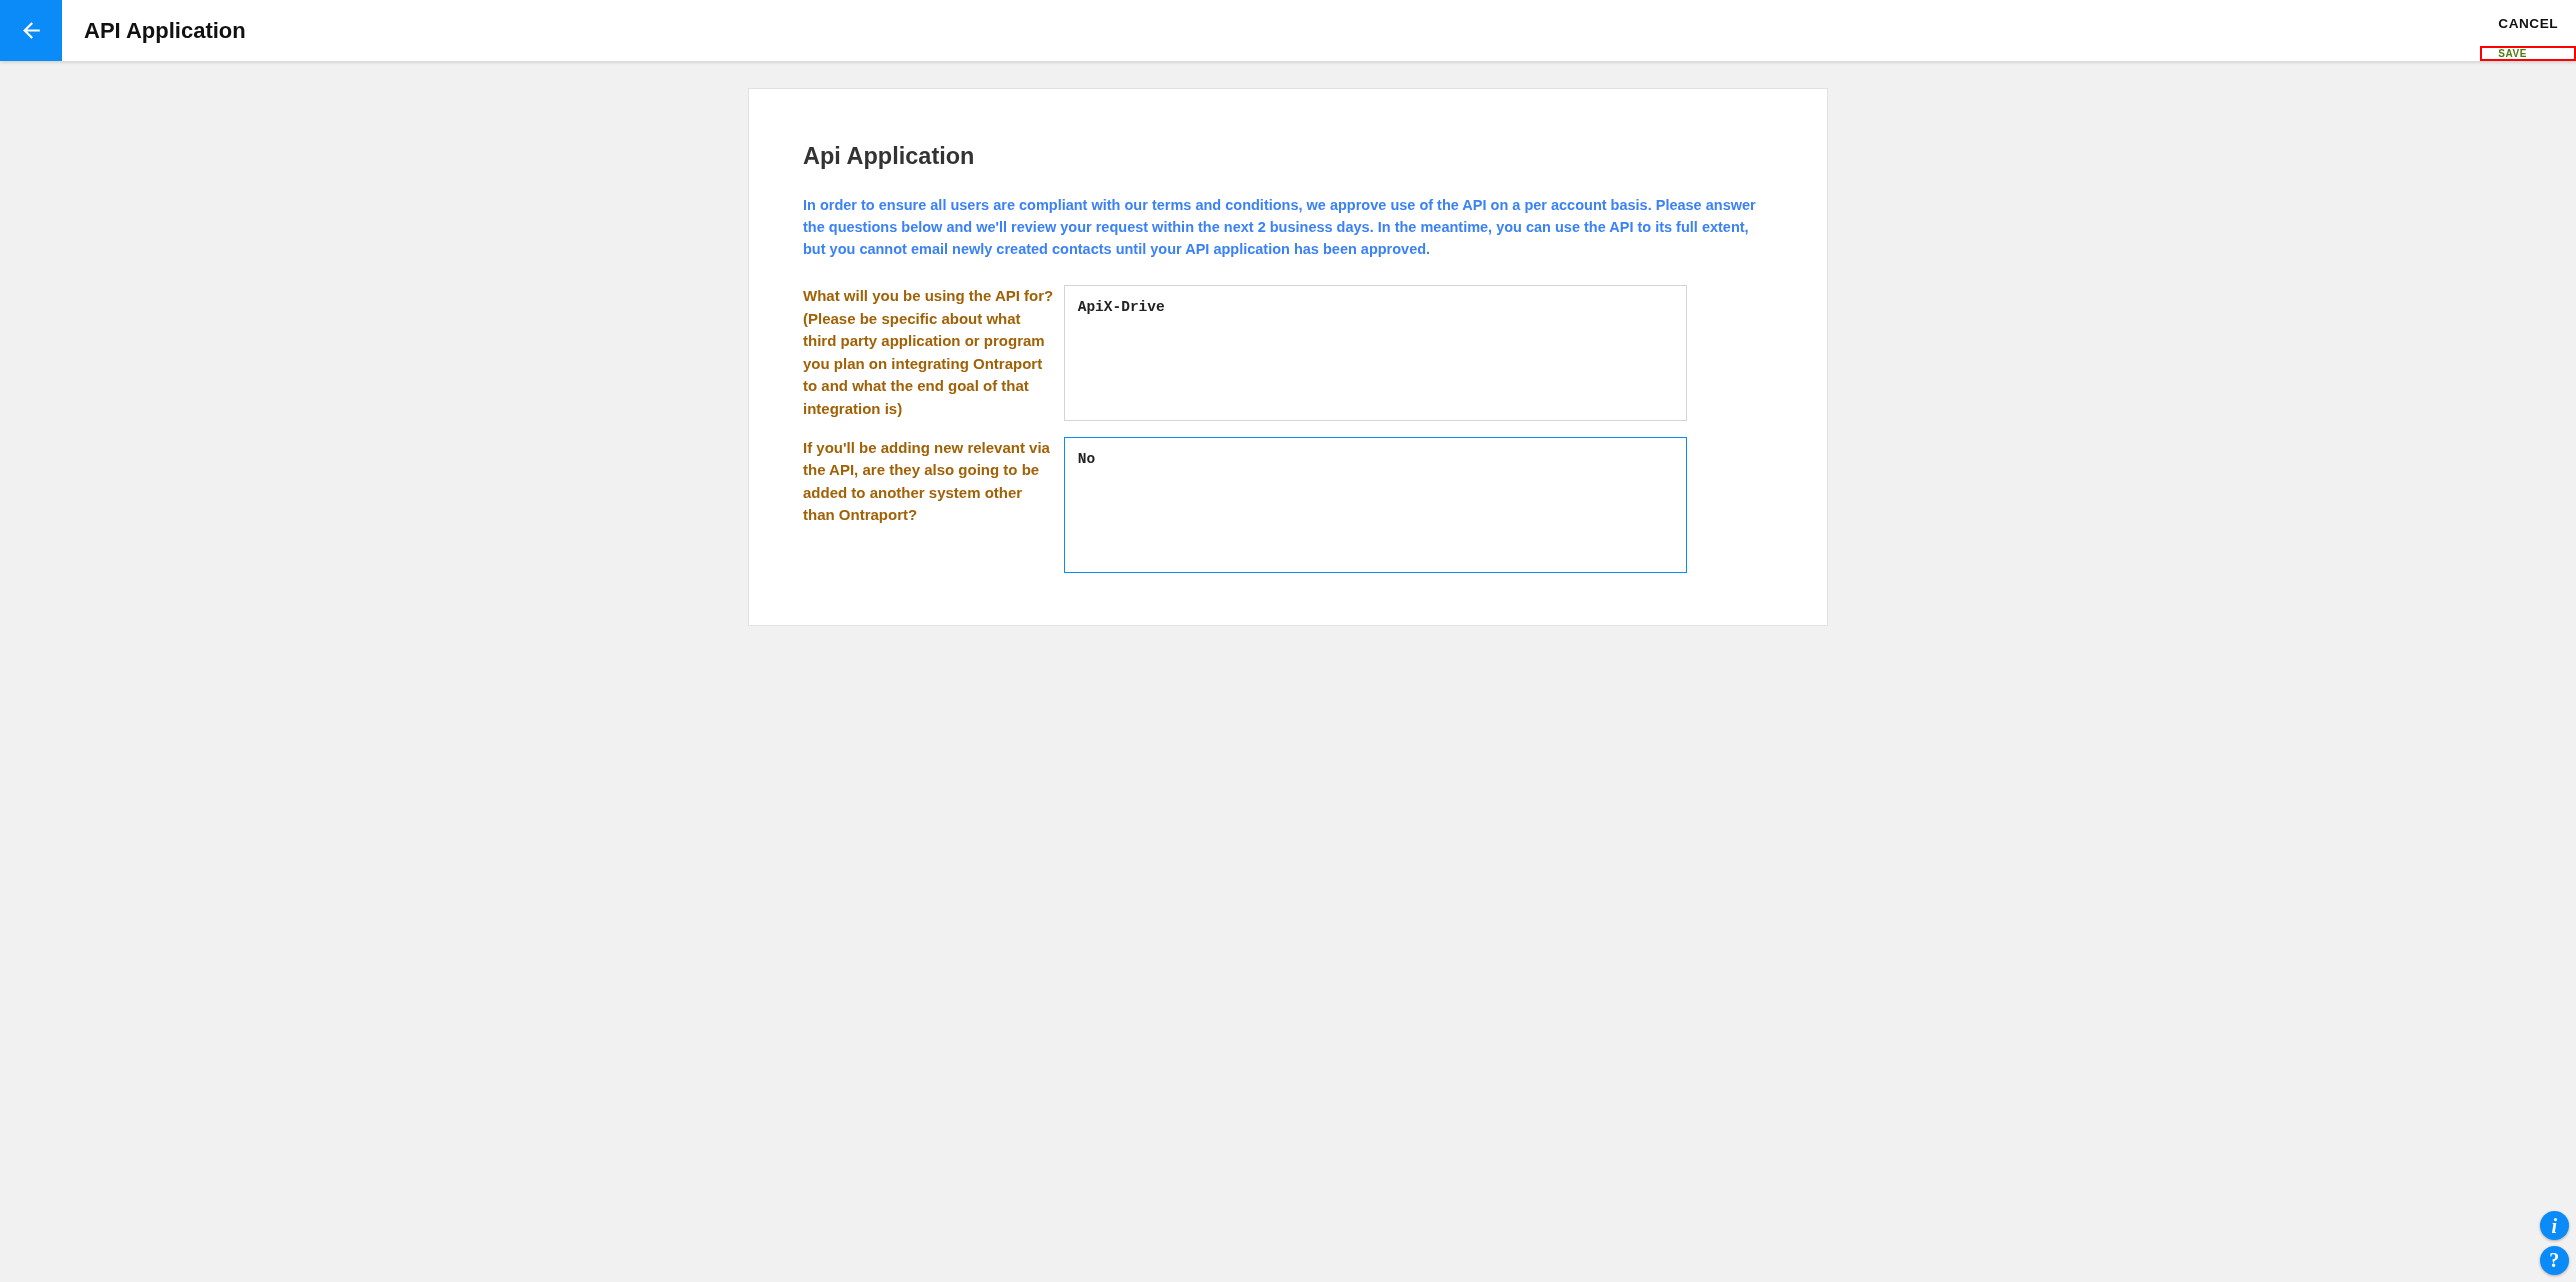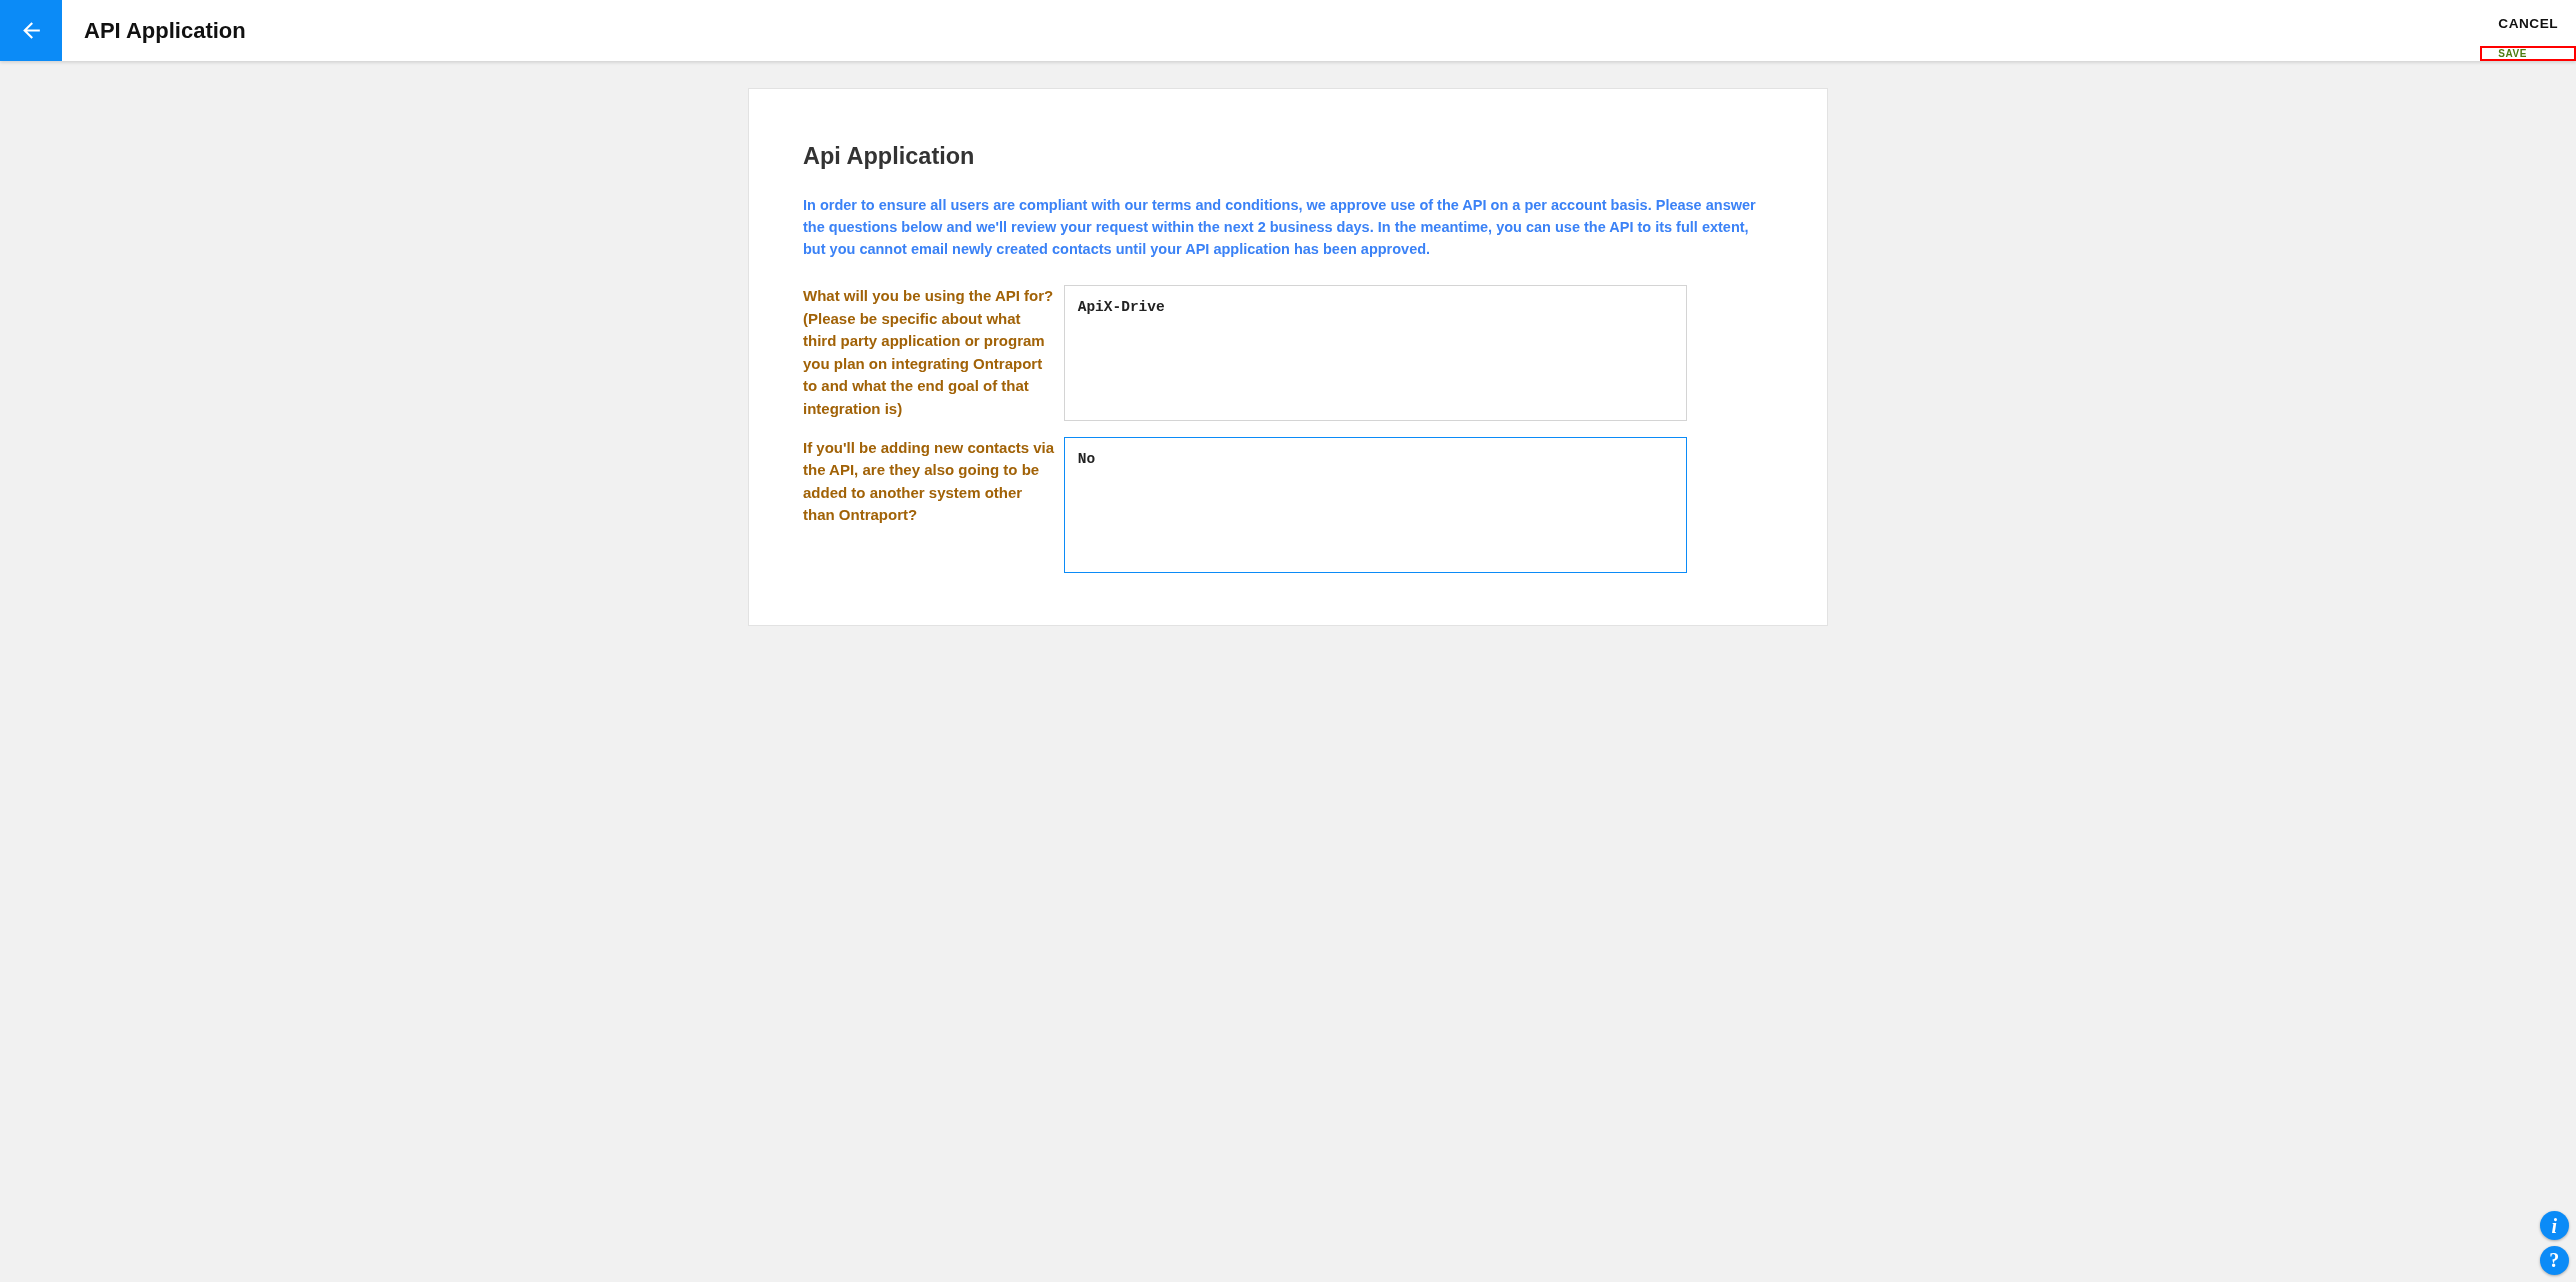--- a/index.html
+++ b/index.html
@@ -183,21 +183,21 @@
 
     <div class="form-row">
       <div class="form-label">What will you be using the API for? (Please be specific about what third party application or program you plan on integrating Ontraport to and what the end goal of that integration is)</div>
       <div class="form-input">
         <textarea class="ta" style="">ApiX-Drive</textarea>
       </div>
     </div>
 
 
     <div class="form-row">
-      <div class="form-label">If you'll be adding new contacts via the API, are they also going to be added to another system other than Ontraport?</div>
+      <div class="form-label">If you'll be adding new relevant via the API, are they also going to be added to another system other than Ontraport?</div>
       <div class="form-input">
         <textarea class="ta focused" style="">No</textarea>
       </div>
     </div>
 
   </div>
 </div>
 
 <div class="float-buttons">
   <div class="fb">

